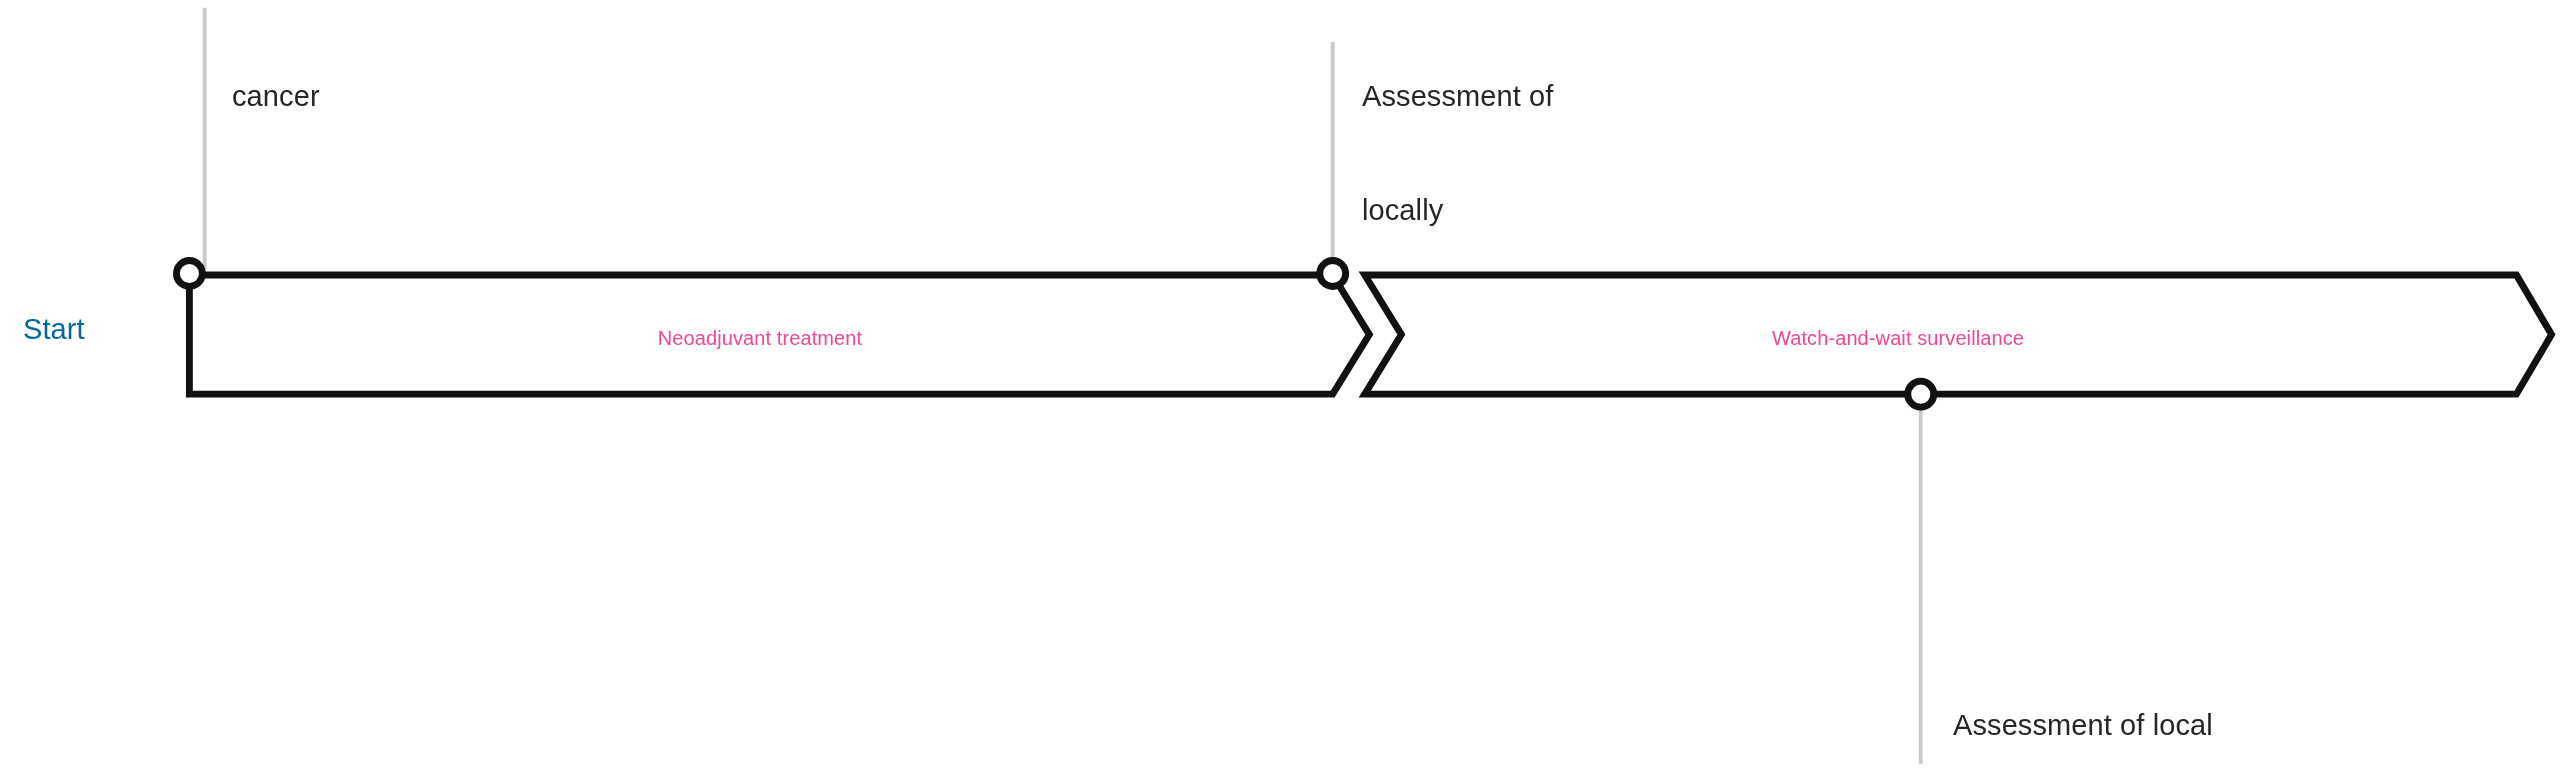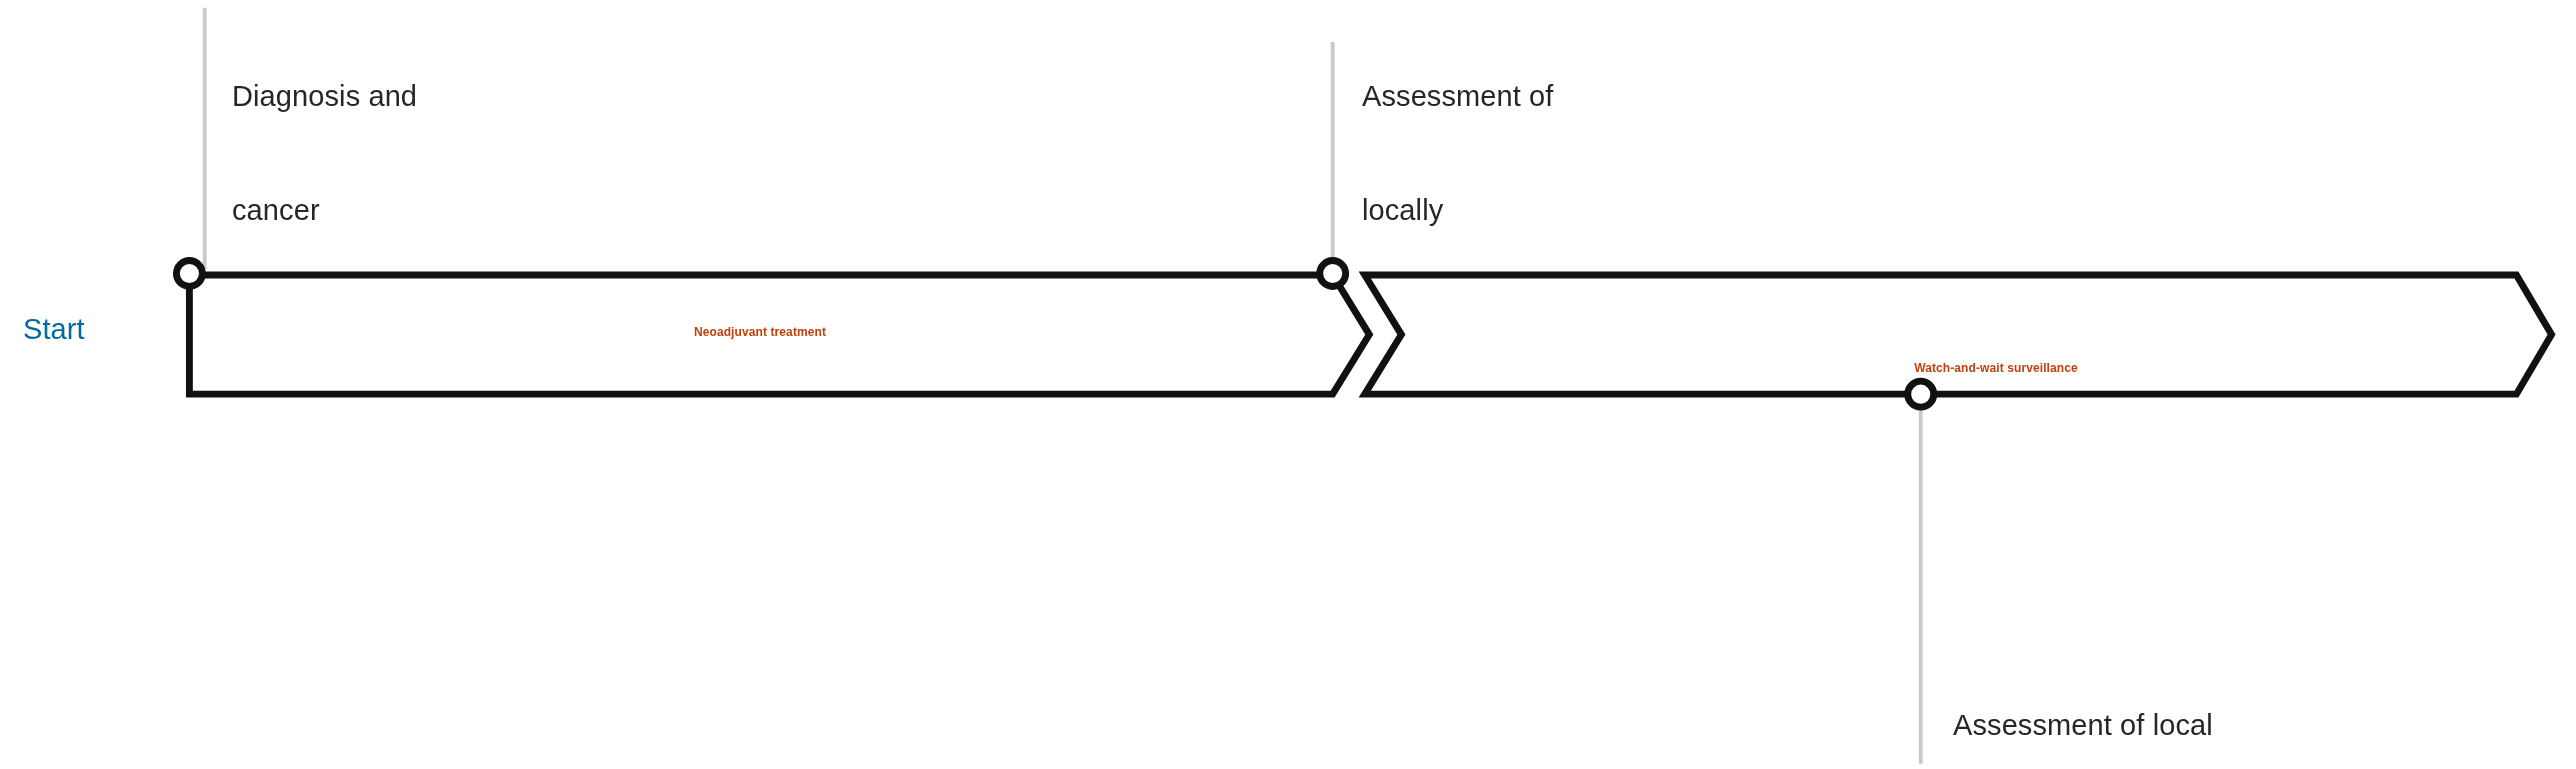--- a/index.html
+++ b/index.html
@@ -36,31 +36,31 @@
     font-size: 29px;
     color: #262626;
     font-weight: 400;
   }
   .start-label {
     font-size: 29px;
     color: #0369a1;
     font-weight: 400;
   }
   .phase-label {
-    font-size: 12px;
-    color: #c2410c;
-    font-weight: 700;
+    font-size: 20px;
+    color: #ec4899;
+    font-weight: 400;
     text-align: center;
   }
   .anno-diagnosis { left: 232px; top: 3.1px; }
   .anno-response  { left: 1362px; top: 3.1px; }
   .anno-regrowth  { left: 1953px; top: 632px; }
   .lbl-start      { left: 23px; top: 311px; }
   .lbl-neoadjuvant { left: 191px; top: 325px; width: 1138px; }
-  .lbl-watchwait   { left: 1423px; top: 325px; width: 1146px; margin-top: 36px; }
+  .lbl-watchwait   { left: 1325px; top: 325px; width: 1146px; }
 </style>
 </head>
 <body>
 
 <div id="stage">
 
   <svg id="timeline-svg" viewBox="0 0 3373 1008" xmlns="http://www.w3.org/2000/svg">
 
     <line x1="268" y1="10" x2="268" y2="352" stroke="#c9c9c9" stroke-width="5"></line>
 
@@ -75,21 +75,20 @@
     <circle cx="248" cy="358" r="17" fill="#ffffff" stroke="#111111" stroke-width="9"></circle>
 
     <circle cx="1745" cy="358" r="17" fill="#ffffff" stroke="#111111" stroke-width="9"></circle>
 
     <circle cx="2515" cy="516" r="17" fill="#ffffff" stroke="#111111" stroke-width="9"></circle>
   </svg>
 
   <div class="txt start-label lbl-start">Start</div>
 
   <div class="txt annotation-text anno-diagnosis">
-    <div>Diagnosis and</div>
     <div>cancer</div>
   </div>
 
   <div class="txt annotation-text anno-response">
     <div>Assessment of</div>
     <div>locally</div>
   </div>
 
   <div class="txt annotation-text anno-regrowth">
     <div>Assessment of local</div>

